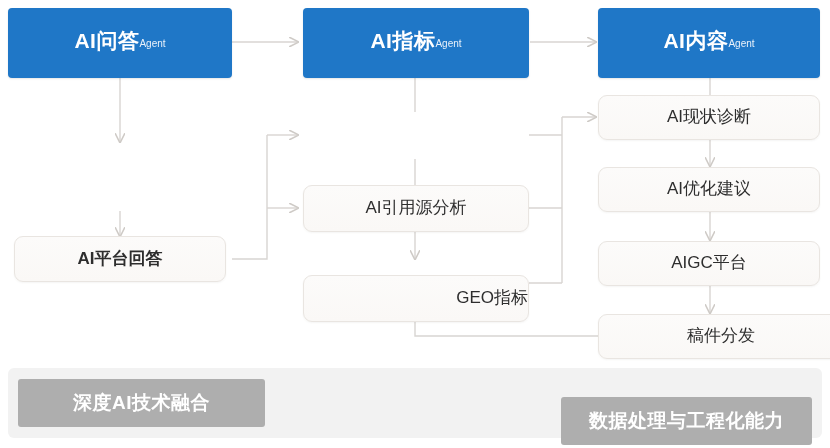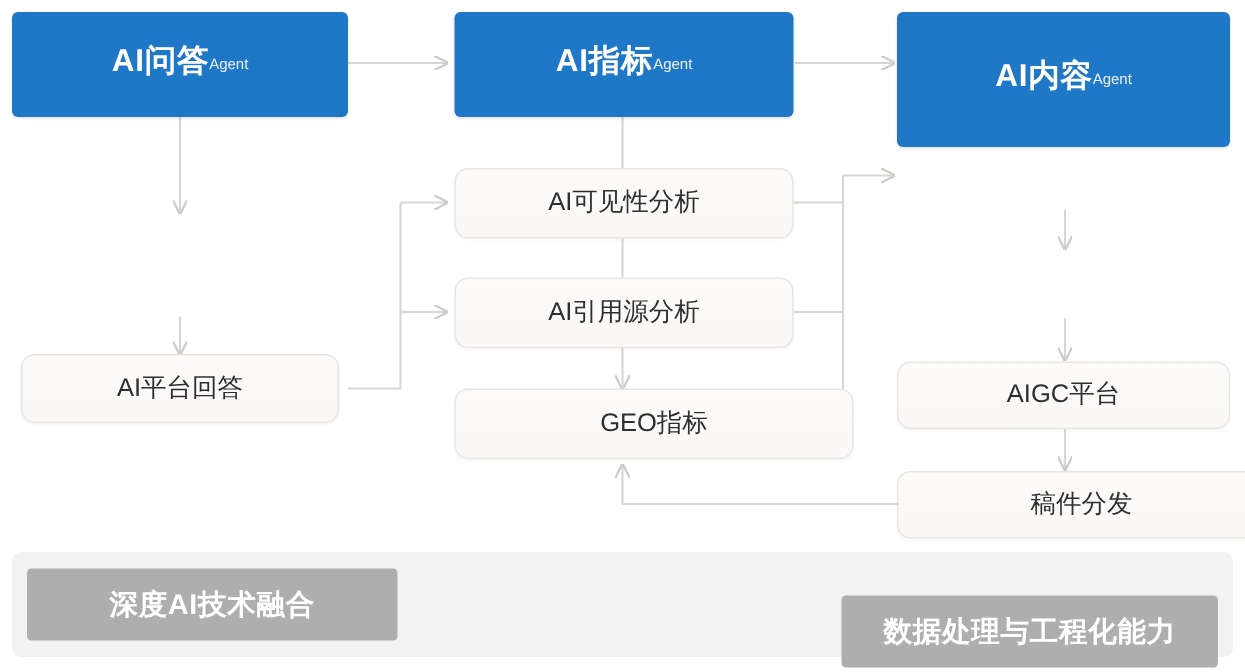--- a/index.html
+++ b/index.html
@@ -161,43 +161,46 @@
   <div class="node agent" style="left:8px; top:8px; width:224px; height:70px;">
     <div class="agent-title">AI问答</div>
     <div class="agent-sub">Agent</div>
   </div>
 
   <div class="node agent" style="left:303px; top:8px; width:226px; height:70px;">
     <div class="agent-title">AI指标</div>
     <div class="agent-sub">Agent</div>
   </div>
 
-  <div class="node agent" style="left:598px; top:8px; width:222px; height:90px;">
+  <div class="node agent" style="left:598px; top:8px; width:222px; height:70px;">
     <div class="agent-title">AI内容</div>
     <div class="agent-sub">Agent</div>
   </div>
 
 
-  <div class="node step" style="left:14px; top:236px; width:212px; height:46px;">
+  <div class="node step" style="left:14px; top:236px; width:212px; height:46px;font-weight:bold;">
     <span>AI平台回答</span>
   </div>
 
-  <div class="node step" style="left:303px; top:112px; width:226px; height:47px;">
-    <span>AI可见性分析</span>
-  </div>
 
   <div class="node step" style="left:303px; top:185px; width:226px; height:47px;text-align:center;">
     <span>AI引用源分析</span>
   </div>
 
-  <div class="node step" style="left:303px; top:259px; width:266px; height:47px;">
+  <div class="node step" style="left:303px; top:275px; width:226px; height:47px;justify-content:flex-end;">
     <span>GEO指标</span>
   </div>
 
-
+  <div class="node step" style="left:598px; top:95px; width:222px; height:45px;">
+    <span>AI现状诊断</span>
+  </div>
+
+  <div class="node step" style="left:598px; top:167px; width:222px; height:45px;">
+    <span>AI优化建议</span>
+  </div>
 
   <div class="node step" style="left:598px; top:241px; width:222px; height:45px;">
     <span>AIGC平台</span>
   </div>
 
   <div class="node step" style="left:598px; top:314px; width:246px; height:45px;">
     <span>稿件分发</span>
   </div>
 
   <div class="pillbar">

